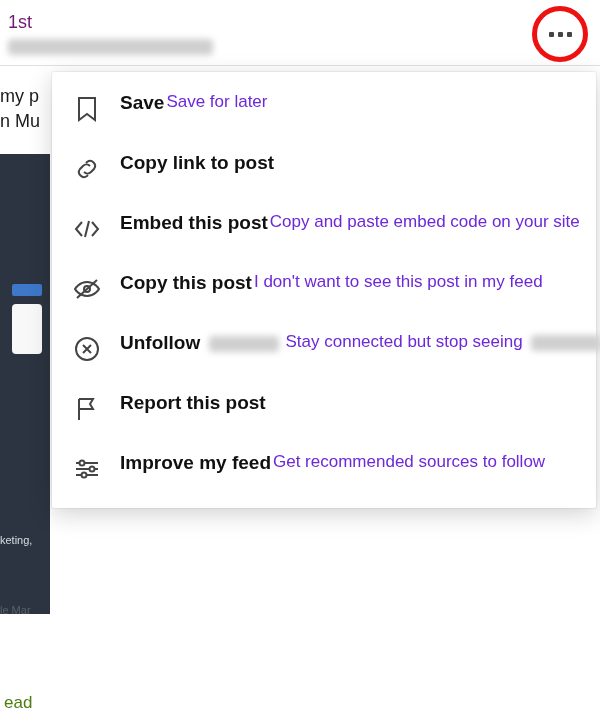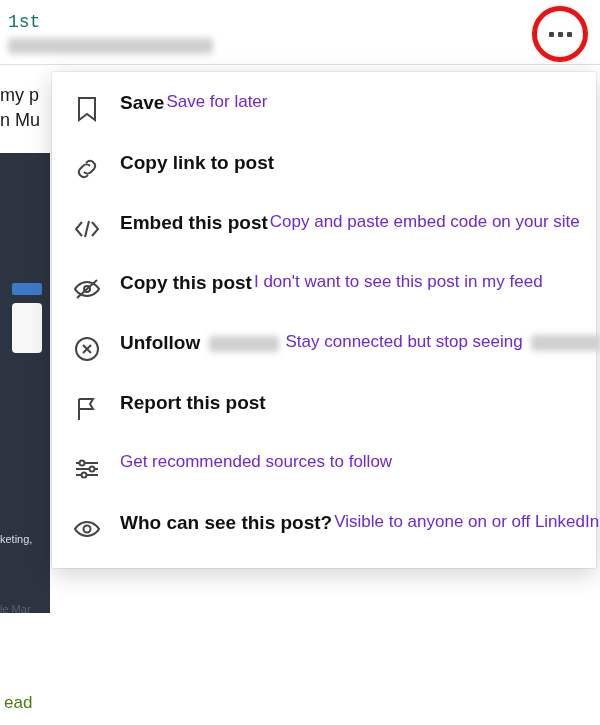--- a/index.html
+++ b/index.html
@@ -11,22 +11,21 @@
       position: relative;
     }
     
     .backdrop {
       position: absolute; inset: 0;
       z-index: 0;
     }
     .header-row {
       padding: 12px 8px 0 8px;
       font-size: 18px;
-      color: #0f766e;
-      font-family: Liberation Mono, monospace;
+      color: #701a75;
     }
     .blurred-line {
       margin: 6px 8px 0 8px;
       width: 205px; height: 16px;
       background: #cfcfcf; border-radius: 4px;
       filter: blur(3px);
     }
     .divider { height: 1px; background: #e0e0e0; margin-top: 10px; }
     .post-text {
       padding: 18px 8px 0 0;
@@ -226,30 +225,19 @@
   <div class="item">
     <span class="icon-slot">
       <svg width="26" height="22" viewBox="0 0 26 22" fill="none" stroke-width="2">
           <path d="M2 5h22M2 11h22M2 17h22"></path>
           <circle cx="8" cy="5" r="2.5" fill="#fff"></circle>
           <circle cx="18" cy="11" r="2.5" fill="#fff"></circle>
           <circle cx="10" cy="17" r="2.5" fill="#fff"></circle>
         </svg>
     </span>
     <span class="labels">
+      <span class="title">Improve my feed</span>
       <span class="sub">Get recommended sources to follow</span>
     </span>
   </div>
 
-  <div class="item">
-    <span class="icon-slot">
-      <svg width="28" height="20" viewBox="0 0 28 20" fill="none" stroke-width="2">
-          <path d="M2 10s4-7 12-7 12 7 12 7-4 7-12 7S2 10 2 10z"></path>
-          <circle cx="14" cy="10" r="3.5"></circle>
-        </svg>
-    </span>
-    <span class="labels">
-      <span class="title">Who can see this post?</span>
-      <span class="sub">Visible to anyone on or off LinkedIn</span>
-    </span>
-  </div>
 
 </div>
 
 </body></html>

